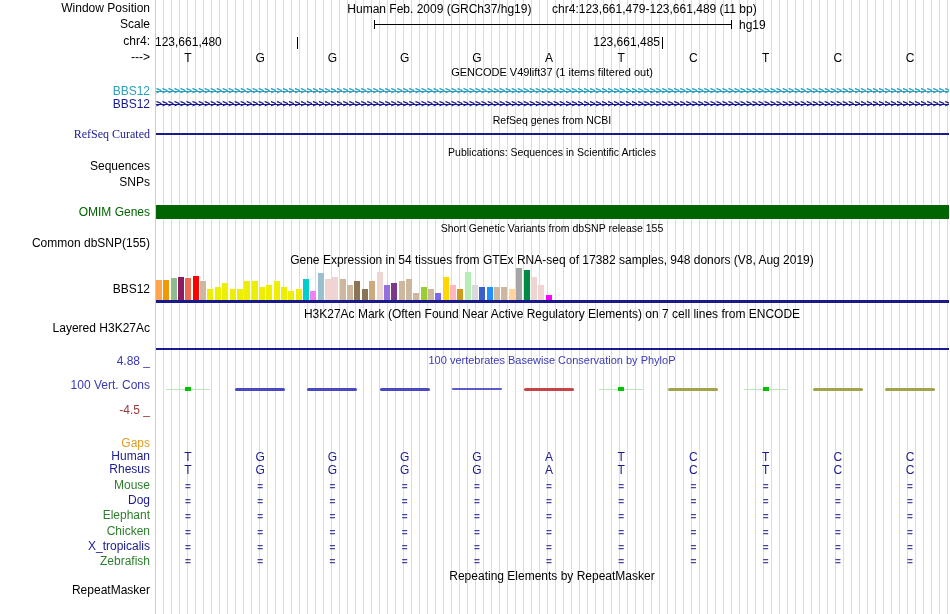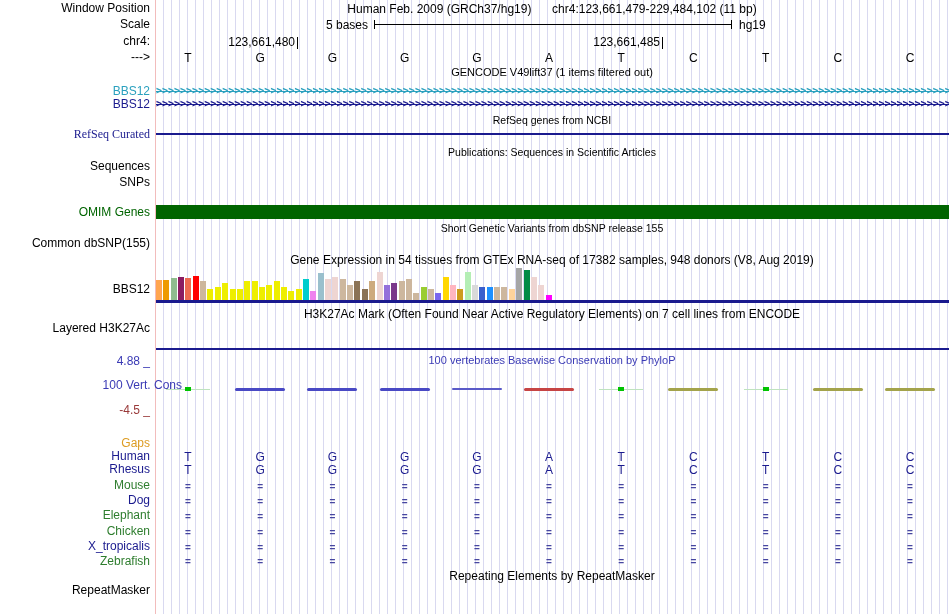--- a/index.html
+++ b/index.html
@@ -32,30 +32,29 @@
   <div class="grid"></div>
 
   <div class="lbl" style="top:2px">Window Position</div>
   <div class="lbl" style="top:18px">Scale</div>
   <div class="lbl" style="top:35px">chr4:</div>
   <div class="lbl" style="top:51px">---&gt;</div>
 
   <div class="ctr s12" style="top:2px">
     <span>Human Feb. 2009 (GRCh37/hg19)</span>
     <span style="display:inline-block;width:14px"></span>
-    <span>chr4:123,661,479-229,484,102 (11 bp)</span>
+    <span>chr4:123,661,479-123,661,489 (11 bp)</span>
   </div>
 
-  <div class="s12" style="position:absolute;left:155px;top:18px;width:213px;text-align:right">5 bases</div>
   <div class="scalebar"></div>
   <div class="vtick" style="left:374px;top:20px;height:9px"></div>
   <div class="vtick" style="left:731px;top:20px;height:9px"></div>
   <div class="s12" style="position:absolute;left:739px;top:18px">hg19</div>
 
-  <div class="s12" style="position:absolute;left:155px;top:35px;width:140px;text-align:right">123,661,480</div>
+  <div class="s12" style="position:absolute;left:155px;top:35px;width:140px;text-align:left">123,661,480</div>
   <div class="vtick" style="left:297px;top:37px;height:12px"></div>
   <div class="s12" style="position:absolute;left:520px;top:35px;width:140px;text-align:right">123,661,485</div>
   <div class="vtick" style="left:662px;top:37px;height:12px"></div>
 
   <div class="ctr s11" style="top:66px">GENCODE V49lift37 (1 items filtered out)</div>
 
   <div class="ctr s10" style="top:114px">RefSeq genes from NCBI</div>
   <div class="hline" style="left: 156px; top: 133px; width: 793px; height: 2px; background: rgb(26, 26, 142);"></div>
   <div class="lbl" style="top: 128px; color: rgb(26, 26, 142); font-family: Liberation Serif, serif;">RefSeq Curated</div>
 
@@ -72,21 +71,21 @@
   <div class="ctr s12" style="top:253px">Gene Expression in 54 tissues from GTEx RNA-seq of 17382 samples, 948 donors (V8, Aug 2019)</div>
   <div class="lbl" style="top:283px">BBS12</div>
   <div class="hline" style="left: 156px; top: 300px; width: 793px; height: 3px; background: rgb(26, 26, 142);"></div>
 
   <div class="ctr s12" style="top:307px">H3K27Ac Mark (Often Found Near Active Regulatory Elements) on 7 cell lines from ENCODE</div>
   <div class="lbl" style="top:322px">Layered H3K27Ac</div>
   <div class="hline" style="left: 156px; top: 348px; width: 793px; height: 2px; background: rgb(26, 26, 142);"></div>
 
   <div class="ctr s11" style="top: 354px; color: rgb(58, 58, 181);">100 vertebrates Basewise Conservation by PhyloP</div>
   <div class="lbl" style="top: 355px; color: rgb(58, 58, 181);">4.88 _</div>
-  <div class="lbl" style="top: 379px; color: rgb(58, 58, 181); margin-left: 32px;">100 Vert. Cons</div>
+  <div class="lbl" style="top: 379px; color: rgb(58, 58, 181);">100 Vert. Cons</div>
   <div class="lbl" style="top: 404px; color: rgb(153, 57, 57);">-4.5 _</div>
 
 
   <div class="ctr s12" style="top:569px">Repeating Elements by RepeatMasker</div>
   <div class="lbl" style="top:584px">RepeatMasker</div>
 <div class="seqbase" style="left: 158px;">T</div>
     <div class="seqbase" style="left: 230.2px;">G</div>
     <div class="seqbase" style="left: 302.4px;">G</div>
     <div class="seqbase" style="left: 374.6px;">G</div>
     <div class="seqbase" style="left: 446.8px;">G</div>

